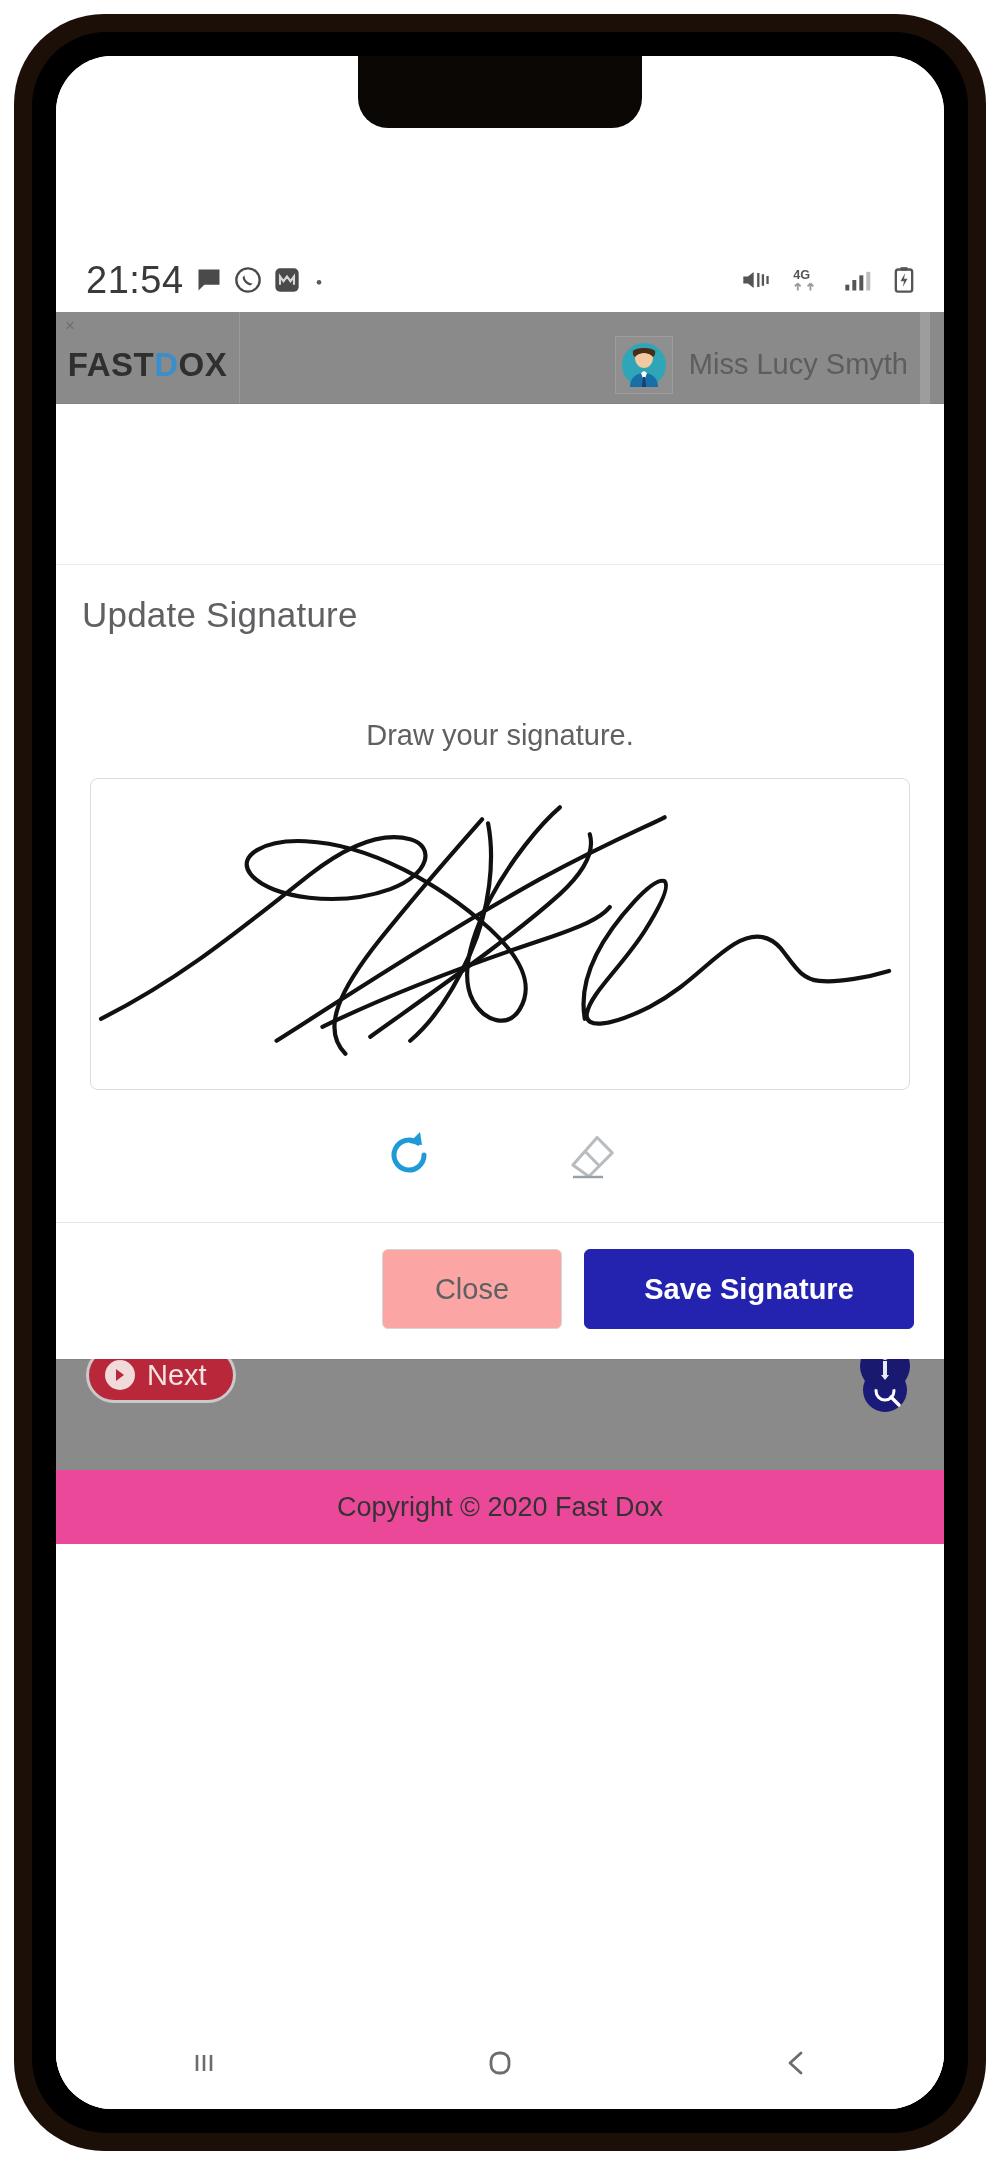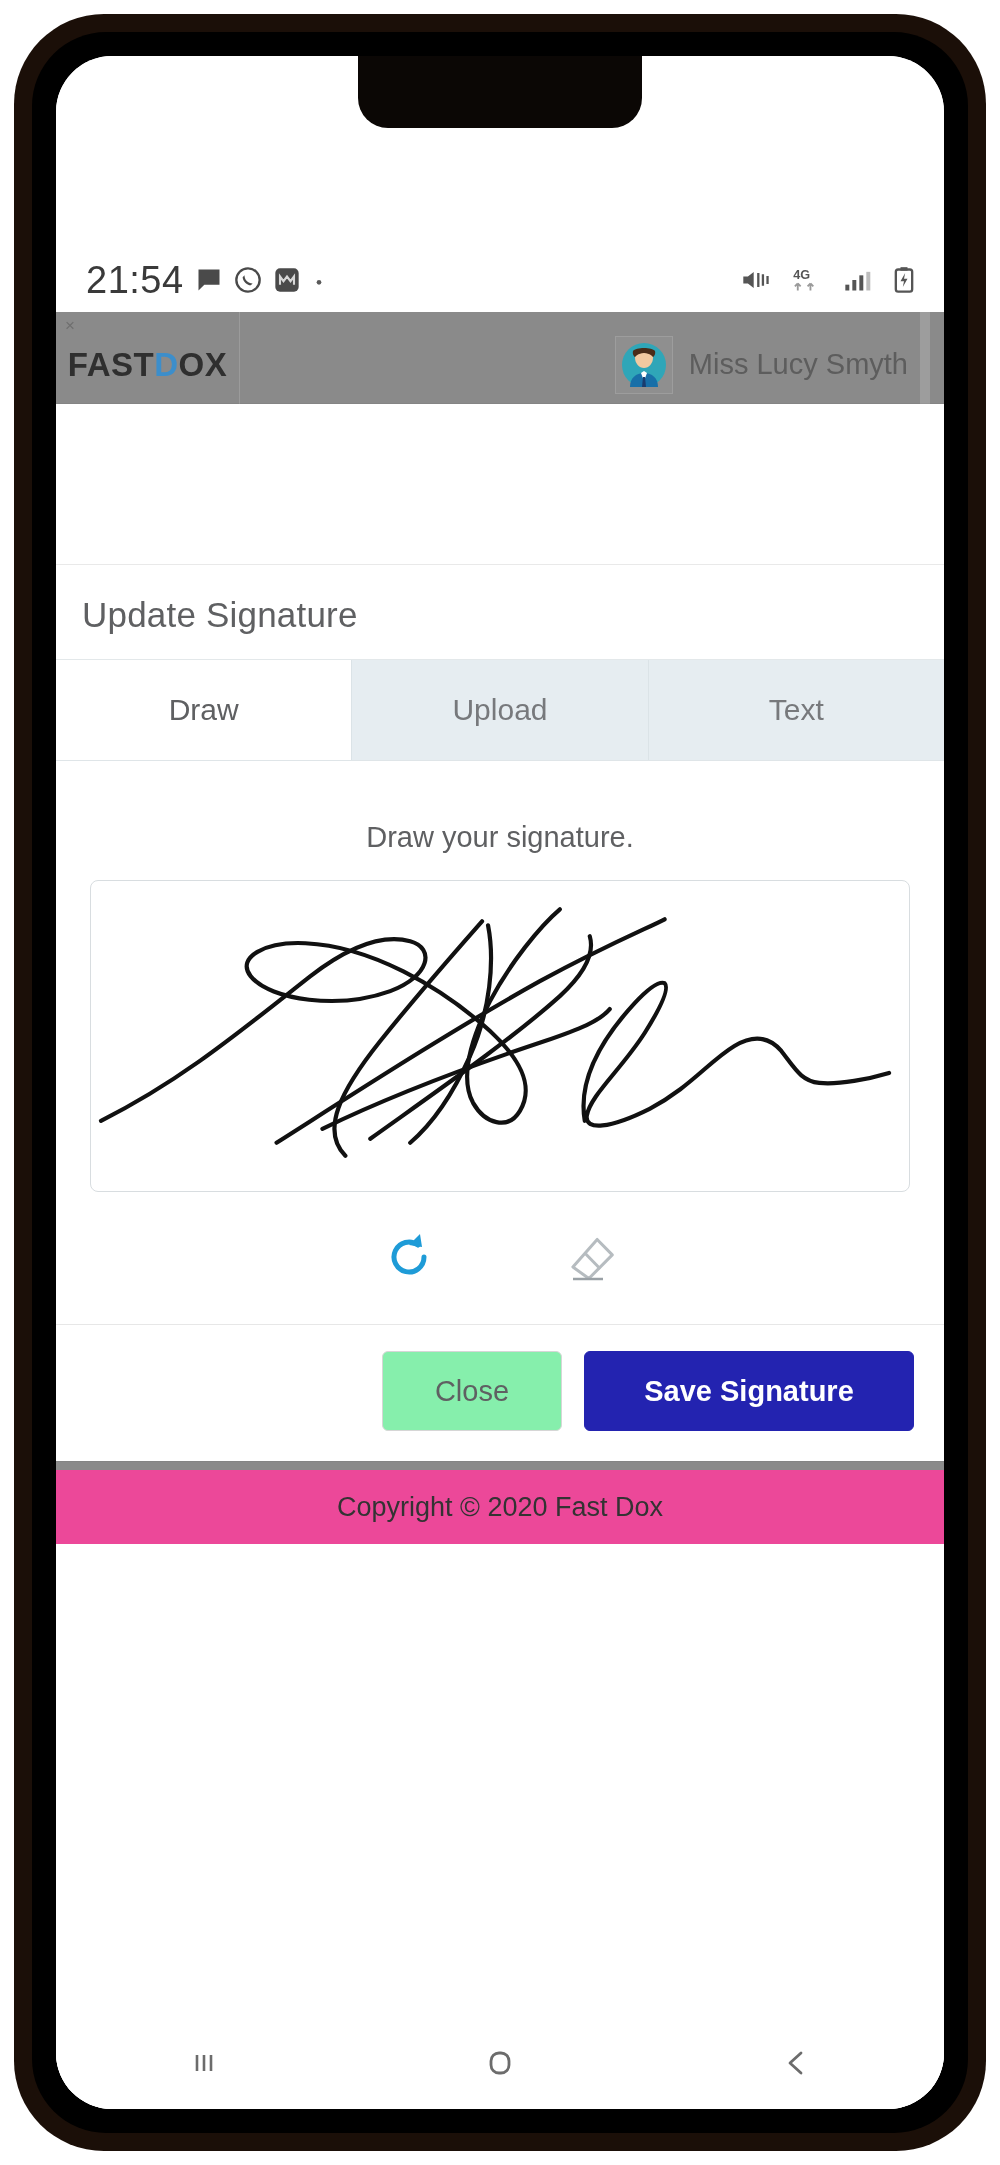--- a/index.html
+++ b/index.html
@@ -333,21 +333,21 @@
     font-size: 29px;
     border-radius: 6px;
     box-sizing: border-box;
     display: flex;
     align-items: center;
     justify-content: center;
   }
   #close-button {
     width: 180px;
     height: 80px;
-    background: #86efac;
+    background: #fca5a5;
     border: 1px solid #d6d6d6;
     color: #5f6062;
   }
   #save-button {
     width: 330px;
     height: 80px;
     background: #2323b0;
     border: 1px solid #2323b0;
     color: #ffffff;
     font-weight: bold;
@@ -484,31 +484,20 @@
       </div>
     </div>
 
     <div id="modal">
       <div id="modal-spacer"></div>
 
       <div id="modal-title-row">
         <span id="modal-title">Update Signature</span>
       </div>
 
-      <div id="tab-bar">
-        <div class="tab active">
-          <span>Draw</span>
-        </div>
-        <div class="tab">
-          <span>Upload</span>
-        </div>
-        <div class="tab">
-          <span>Text</span>
-        </div>
-      </div>
 
       <div id="draw-instruction">Draw your signature.</div>
 
       <div id="signature-pad">
         <svg width="100%" height="100%" viewBox="0 0 820 310" preserveAspectRatio="xMidYMid meet">
           <g fill="none" stroke="#111111" stroke-width="4.2" stroke-linecap="round" stroke-linejoin="round">
             <path d="M10 240 C 90 200, 150 150, 220 95 C 255 68, 290 52, 320 60 C 345 67, 340 95, 300 110
                      C 250 128, 180 120, 160 95 C 145 76, 175 60, 215 62 C 280 65, 350 105, 400 150
                      C 430 178, 445 205, 430 230 C 418 250, 395 243, 383 222 C 370 198, 380 160, 400 120
                      C 420 82, 450 45, 470 28"></path>

